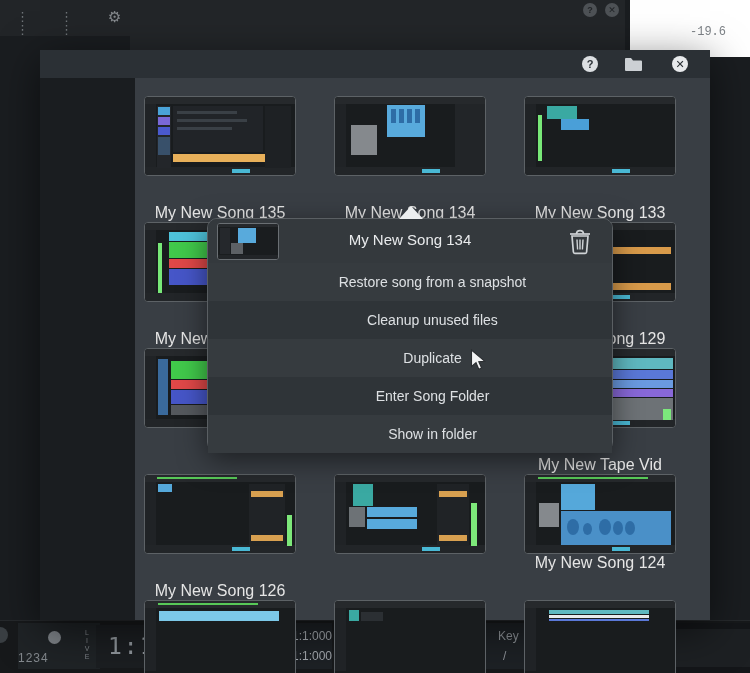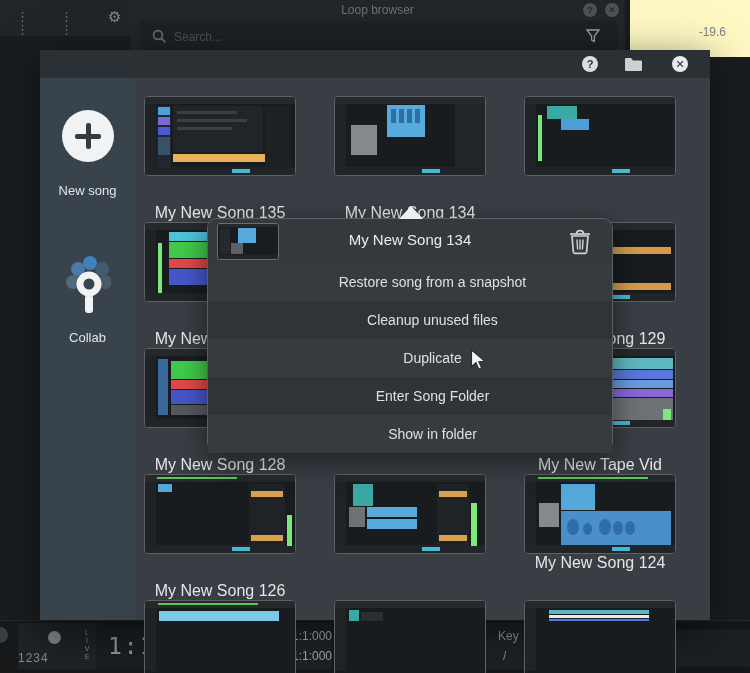--- a/index.html
+++ b/index.html
@@ -10,21 +10,21 @@
 
   
   .bg-topleft { left:0; top:0; width:130px; height:36px; background:#222528; }
   .kebab { color:#6f7478; font-size:13px; line-height:13px; letter-spacing:0; }
   .gear { color:#85898d; font-size:15px; }
   .bg-looppanel { left:130px; top:0; width:495px; height:57px; background:#232629; }
   .loop-title { width:100%; text-align:center; top:3px; color:#6b7075; font-size:12px; }
   .mini-circle { width:14px; height:14px; border-radius:50%; background:#4e5256; color:#222528; font-size:9px; font-weight:bold; text-align:center; line-height:14px; }
   .searchbox { left:140px; top:21px; width:478px; height:31px; background:#1e2124; border-radius:4px; }
   .search-ph { color:#4b5055; font-size:12px; left:34px; top:9px; }
-  .bg-right { left:630px; top:0; width:120px; height:57px; background:#fef9c3; }
+  .bg-right { left:630px; top:0; width:120px; height:57px; background:#ffffff;font-family:Liberation Mono, monospace; }
   .meter-val { right:24px; top:25px; color:#7d8287; font-size:12px; }
 
   
   .bottombar { left:0; top:620px; width:750px; height:53px; background:#17191b; border-top:1px solid #26292c; }
   .tp-panel { background:#1f2326; }
   .rec-dot { width:13px; height:13px; border-radius:50%; background:#7e8388; }
   .count-in { color:#83888d; font-size:12px; letter-spacing:1px; }
   .live-col { color:#7d8287; font-size:7px; line-height:8px; text-align:center; width:10px; }
   .timecode-panel { left:96px; top:4px; width:130px; height:43px; background:#1b1e21; }
   .timecode { font-family:"DejaVu Sans Mono",monospace; color:#8f959b; font-size:23px; letter-spacing:2px; }
@@ -76,35 +76,24 @@
 
 <div id="screen">
 
   <div class="abs bg-topleft">
     <div class="abs kebab" style="left:16px;top:10px;">⋮<br>⋮</div>
     <div class="abs kebab" style="left:60px;top:10px;">⋮<br>⋮</div>
     <div class="abs gear" style="left:108px;top:8px;">⚙</div>
   </div>
 
   <div class="abs bg-looppanel">
-    <div class="abs loop-title">Loop browser</div>
     <div class="abs mini-circle" style="left:453px;top:3px;">?</div>
     <div class="abs mini-circle" style="left:475px;top:3px;">✕</div>
   </div>
 
-  <div class="abs searchbox">
-    <svg class="abs" style="left:12px;top:8px;" width="15" height="15" viewBox="0 0 15 15">
-      <circle cx="6" cy="6" r="4.4" fill="none" stroke="#6a6f74" stroke-width="1.6"></circle>
-      <line x1="9.4" y1="9.4" x2="13.4" y2="13.4" stroke="#6a6f74" stroke-width="1.8"></line>
-    </svg>
-    <div class="abs search-ph">Search...</div>
-    <svg class="abs" style="left:446px;top:8px;" width="14" height="14" viewBox="0 0 14 14">
-      <path d="M1 1 L13 1 L8.4 7 L8.4 12.4 L5.6 11 L5.6 7 Z" fill="none" stroke="#9aa0a5" stroke-width="1.3"></path>
-    </svg>
-  </div>
 
   <div class="abs bg-right">
 
     <div class="abs meter-val">-19.6</div>
   </div>
 
   <div class="abs bottombar">
     <div class="abs" style="left:-8px;top:6px;width:16px;height:16px;border-radius:50%;background:#3a3f43;"></div>
 
     <div class="abs tp-panel" style="left:18px;top:2px;width:82px;height:46px;">
@@ -149,35 +138,20 @@
 
   <div class="abs dialog">
     <div class="abs dlg-header">
       <div class="abs icon-circle" style="left:542px;top:6px;">?</div>
       <svg class="abs" style="left:584px;top:7px;" width="19" height="15" viewBox="0 0 19 15">
         <path d="M1 2 Q1 1 2 1 L7 1 L9 3.4 L17 3.4 Q18 3.4 18 4.4 L18 13 Q18 14 17 14 L2 14 Q1 14 1 13 Z" fill="#ccd0d4"></path>
       </svg>
       <div class="abs icon-circle" style="left:632px;top:6px;background:#e8eaec;">✕</div>
     </div>
 
-    <div class="abs dlg-sidebar">
-      <div class="abs newsong-circle" style="left:22px;top:32px;"></div>
-      <div class="abs side-label" style="top:105px;">New song</div>
-
-      <svg class="abs" style="left:25px;top:176px;" width="46" height="64" viewBox="0 0 46 64">
-        <circle cx="8" cy="28" r="7" fill="#53687b"></circle>
-        <circle cx="13" cy="15" r="7" fill="#4a7aa8"></circle>
-        <circle cx="25" cy="9" r="7" fill="#3d81bd"></circle>
-        <circle cx="37" cy="15" r="7" fill="#415b71"></circle>
-        <circle cx="40" cy="28" r="7" fill="#4b5a66"></circle>
-        <circle cx="24" cy="30" r="9" fill="none" stroke="#f1f2f3" stroke-width="7"></circle>
-        <rect x="20" y="41" width="8" height="18" rx="3" fill="#f1f2f3"></rect>
-      </svg>
-      <div class="abs side-label" style="top:252px;">Collab</div>
-    </div>
 
     <div class="abs dlg-content">
 
       <div class="abs thumb" style="left:9px;top:18px;">
         <div class="tb"></div>
           <div class="lr"></div>
           <div class="bb">
             <i></i>
           </div>
         <div class="clip" style="left:12px;top:9px;width:14px;height:62px;background:#23262a;"></div>
@@ -213,20 +187,21 @@
       <div class="abs thumb" style="left:389px;top:18px;">
         <div class="tb"></div>
           <div class="lr"></div>
           <div class="bb">
             <i></i>
           </div>
         <div class="clip" style="left:13px;top:18px;width:4px;height:46px;background:#78e878;"></div>
         <div class="clip" style="left:22px;top:9px;width:30px;height:13px;background:#3aa9a2;"></div>
         <div class="clip" style="left:36px;top:22px;width:28px;height:11px;background:#4a9fd8;"></div>
       </div>
+      <div class="abs song-label" style="left:370px;top:126px;">My New Song 133</div>
 
       <div class="abs thumb" style="left:9px;top:144px;">
         <div class="tb"></div>
           <div class="lr"></div>
           <div class="bb">
             <i></i>
           </div>
         <div class="clip" style="left:13px;top:20px;width:4px;height:50px;background:#78e878;"></div>
         <div class="clip" style="left:24px;top:9px;width:124px;height:9px;background:#4ec3da;"></div>
         <div class="clip" style="left:24px;top:19px;width:124px;height:16px;background:#41c94b;"></div>
@@ -255,21 +230,20 @@
           <div class="lr"></div>
           <div class="bb">
             <i></i>
           </div>
         <div class="clip" style="left:13px;top:10px;width:10px;height:56px;background:#3a6a9c;"></div>
         <div class="clip" style="left:26px;top:12px;width:122px;height:18px;background:#41c94b;"></div>
         <div class="clip" style="left:26px;top:31px;width:122px;height:9px;background:#e04848;"></div>
         <div class="clip" style="left:26px;top:41px;width:122px;height:14px;background:#4656c8;"></div>
         <div class="clip" style="left:26px;top:56px;width:60px;height:10px;background:#55595e;"></div>
       </div>
-      <div class="abs song-label" style="left:-10px;top:378px;">My New Song 128</div>
 
       <div class="abs song-label" style="left:180px;top:378px;"></div>
 
       <div class="abs thumb" style="left:389px;top:270px;">
         <div class="tb"></div>
           <div class="bb">
             <i></i>
           </div>
         <div class="clip" style="left:4px;top:9px;width:144px;height:11px;background:#5fb8c0;"></div>
         <div class="clip" style="left:4px;top:21px;width:144px;height:9px;background:#5a78d8;"></div>

